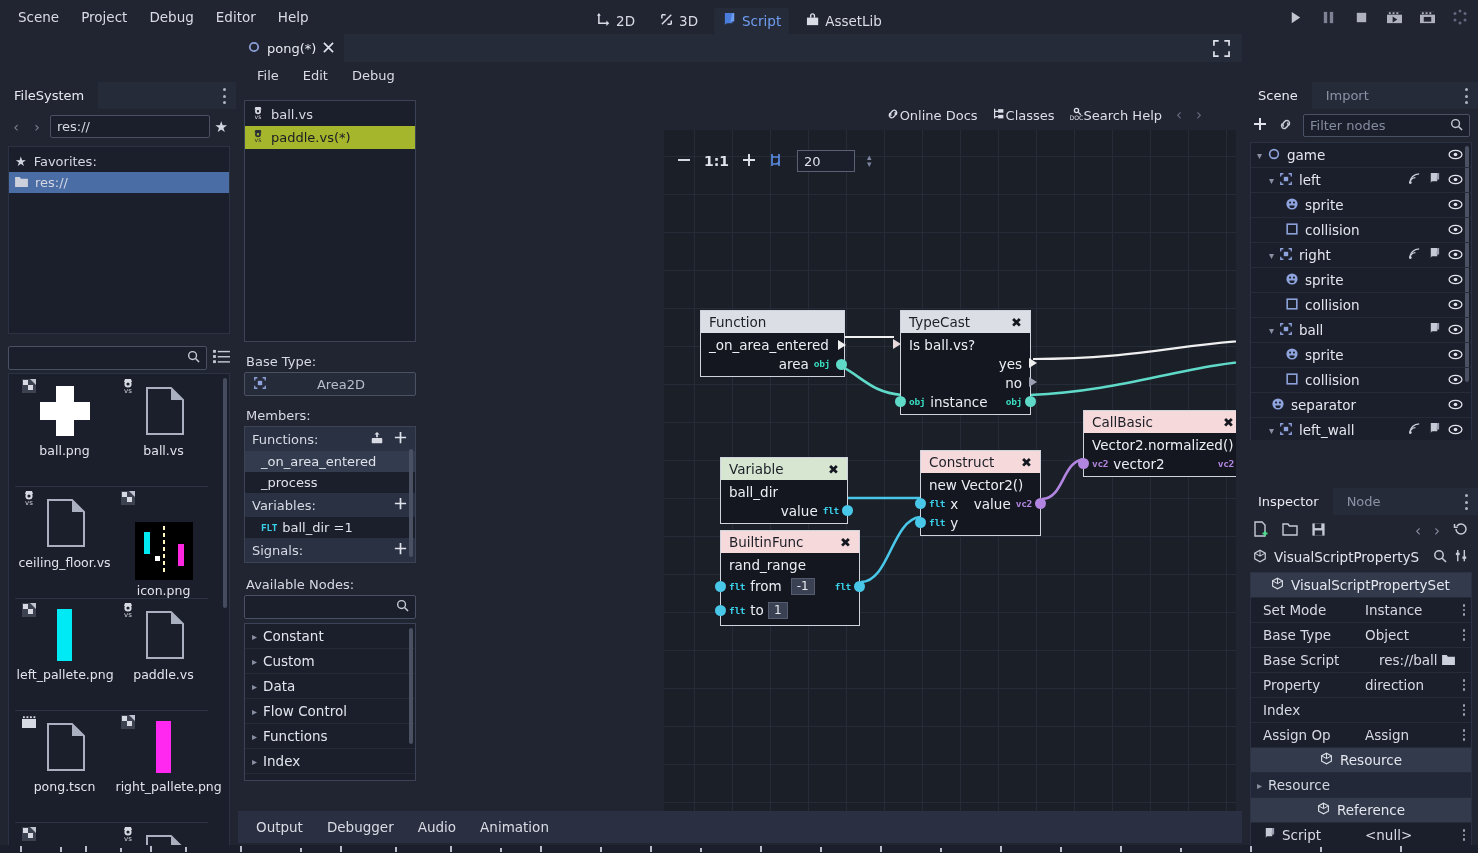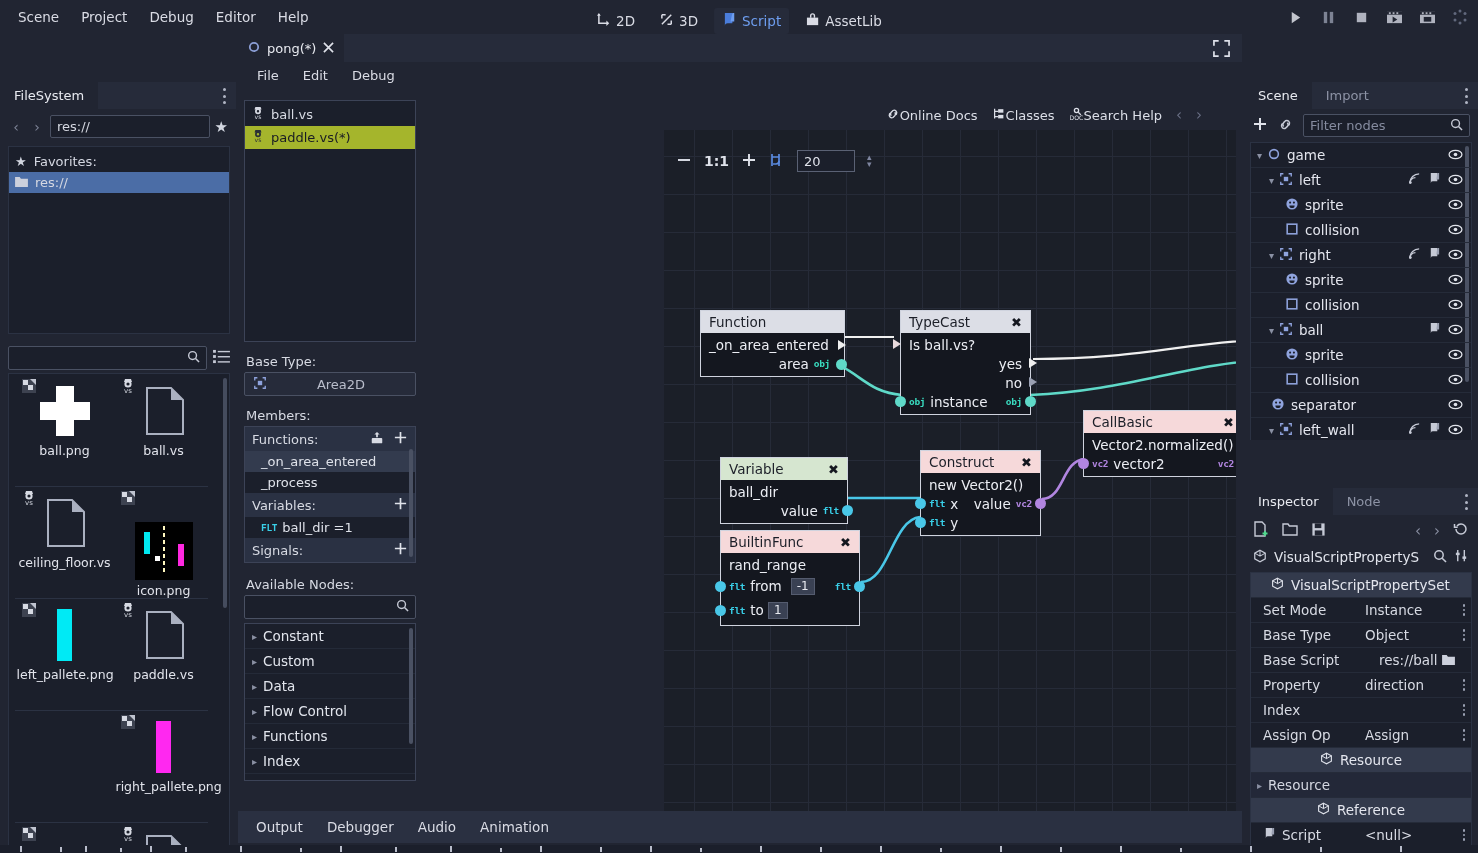--- a/index.html
+++ b/index.html
@@ -511,20 +511,41 @@
         </span>
         <div class="fs-thumb">
           <svg width="58" height="58" viewBox="0 0 58 58">
               <path d="M12 6h24l12 12v34H12z" fill="none" stroke="#aab0c0" stroke-width="2"></path>
               <path d="M36 6l12 12H36z" fill="#aab0c0"></path>
             </svg>
         </div>
         <div class="fs-label">paddle.vs</div>
       </div>
 
+      <div class="fs-cell" style="left:6px;top:336px;">
+        <span class="fs-badge">
+          <svg width="16" height="16" viewBox="0 0 16 16">
+              <rect x="1" y="4" width="14" height="10" fill="#d7dae3"></rect>
+              <rect x="1" y="2" width="14" height="3" fill="#212532"></rect>
+              <g fill="#d7dae3">
+                <rect x="2" y="2.3" width="1.8" height="1.8"></rect>
+                <rect x="5.5" y="2.3" width="1.8" height="1.8"></rect>
+                <rect x="9" y="2.3" width="1.8" height="1.8"></rect>
+                <rect x="12.5" y="2.3" width="1.8" height="1.8"></rect>
+              </g>
+            </svg>
+        </span>
+        <div class="fs-thumb">
+          <svg width="58" height="58" viewBox="0 0 58 58">
+              <path d="M12 6h24l12 12v34H12z" fill="none" stroke="#aab0c0" stroke-width="2"></path>
+              <path d="M36 6l12 12H36z" fill="#aab0c0"></path>
+            </svg>
+        </div>
+        <div class="fs-label">pong.tscn</div>
+      </div>
       <div class="fs-cell" style="left:105px;top:336px;">
         <span class="fs-badge">
           <svg width="16" height="16" viewBox="0 0 16 16">
               <rect x="1" y="1" width="14" height="14" fill="#8e94a6" opacity=".3"></rect>
               <path d="M2 2h5v5H2zM7 7h5v5H7z" fill="#d7dae3"></path>
               <path d="M9 1h6v6z" fill="#c0c4d0"></path>
             </svg>
         </span>
         <div class="fs-thumb">
           <svg width="58" height="58" viewBox="0 0 58 58">

